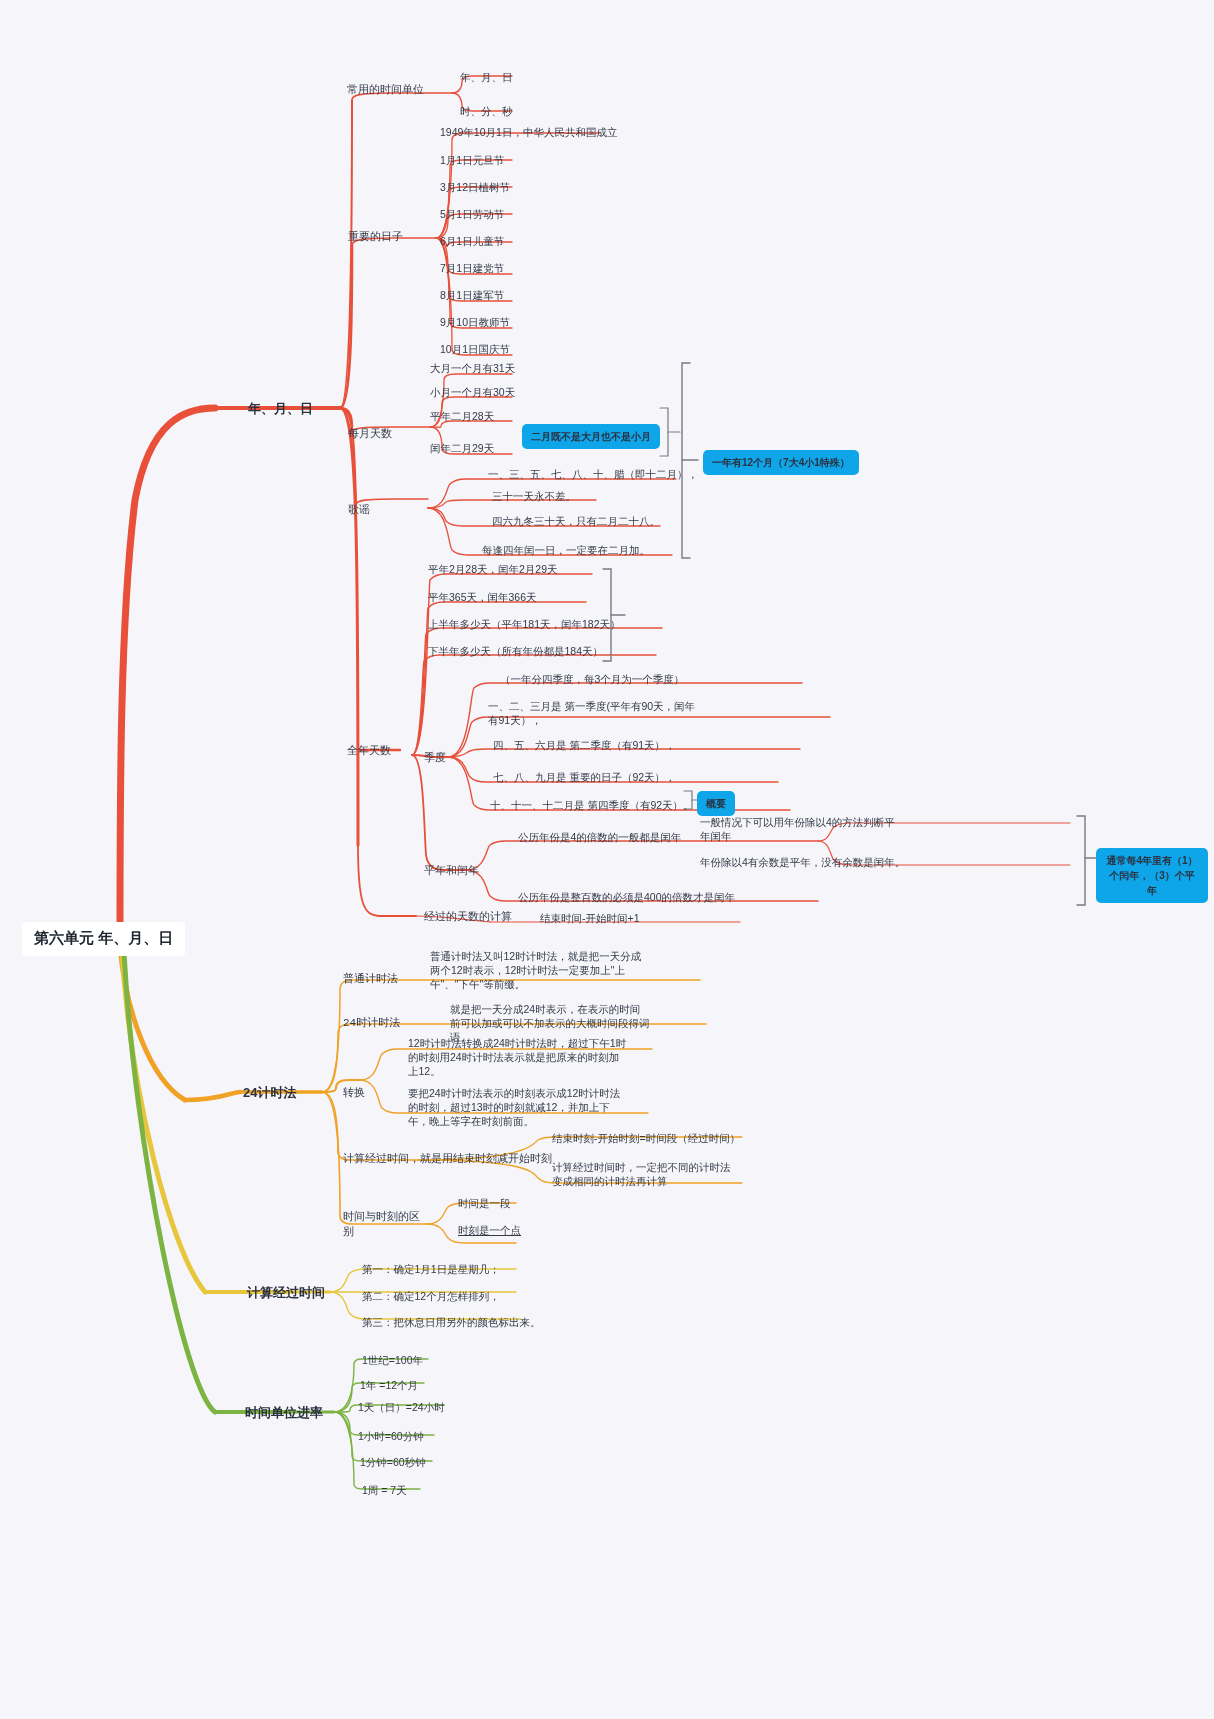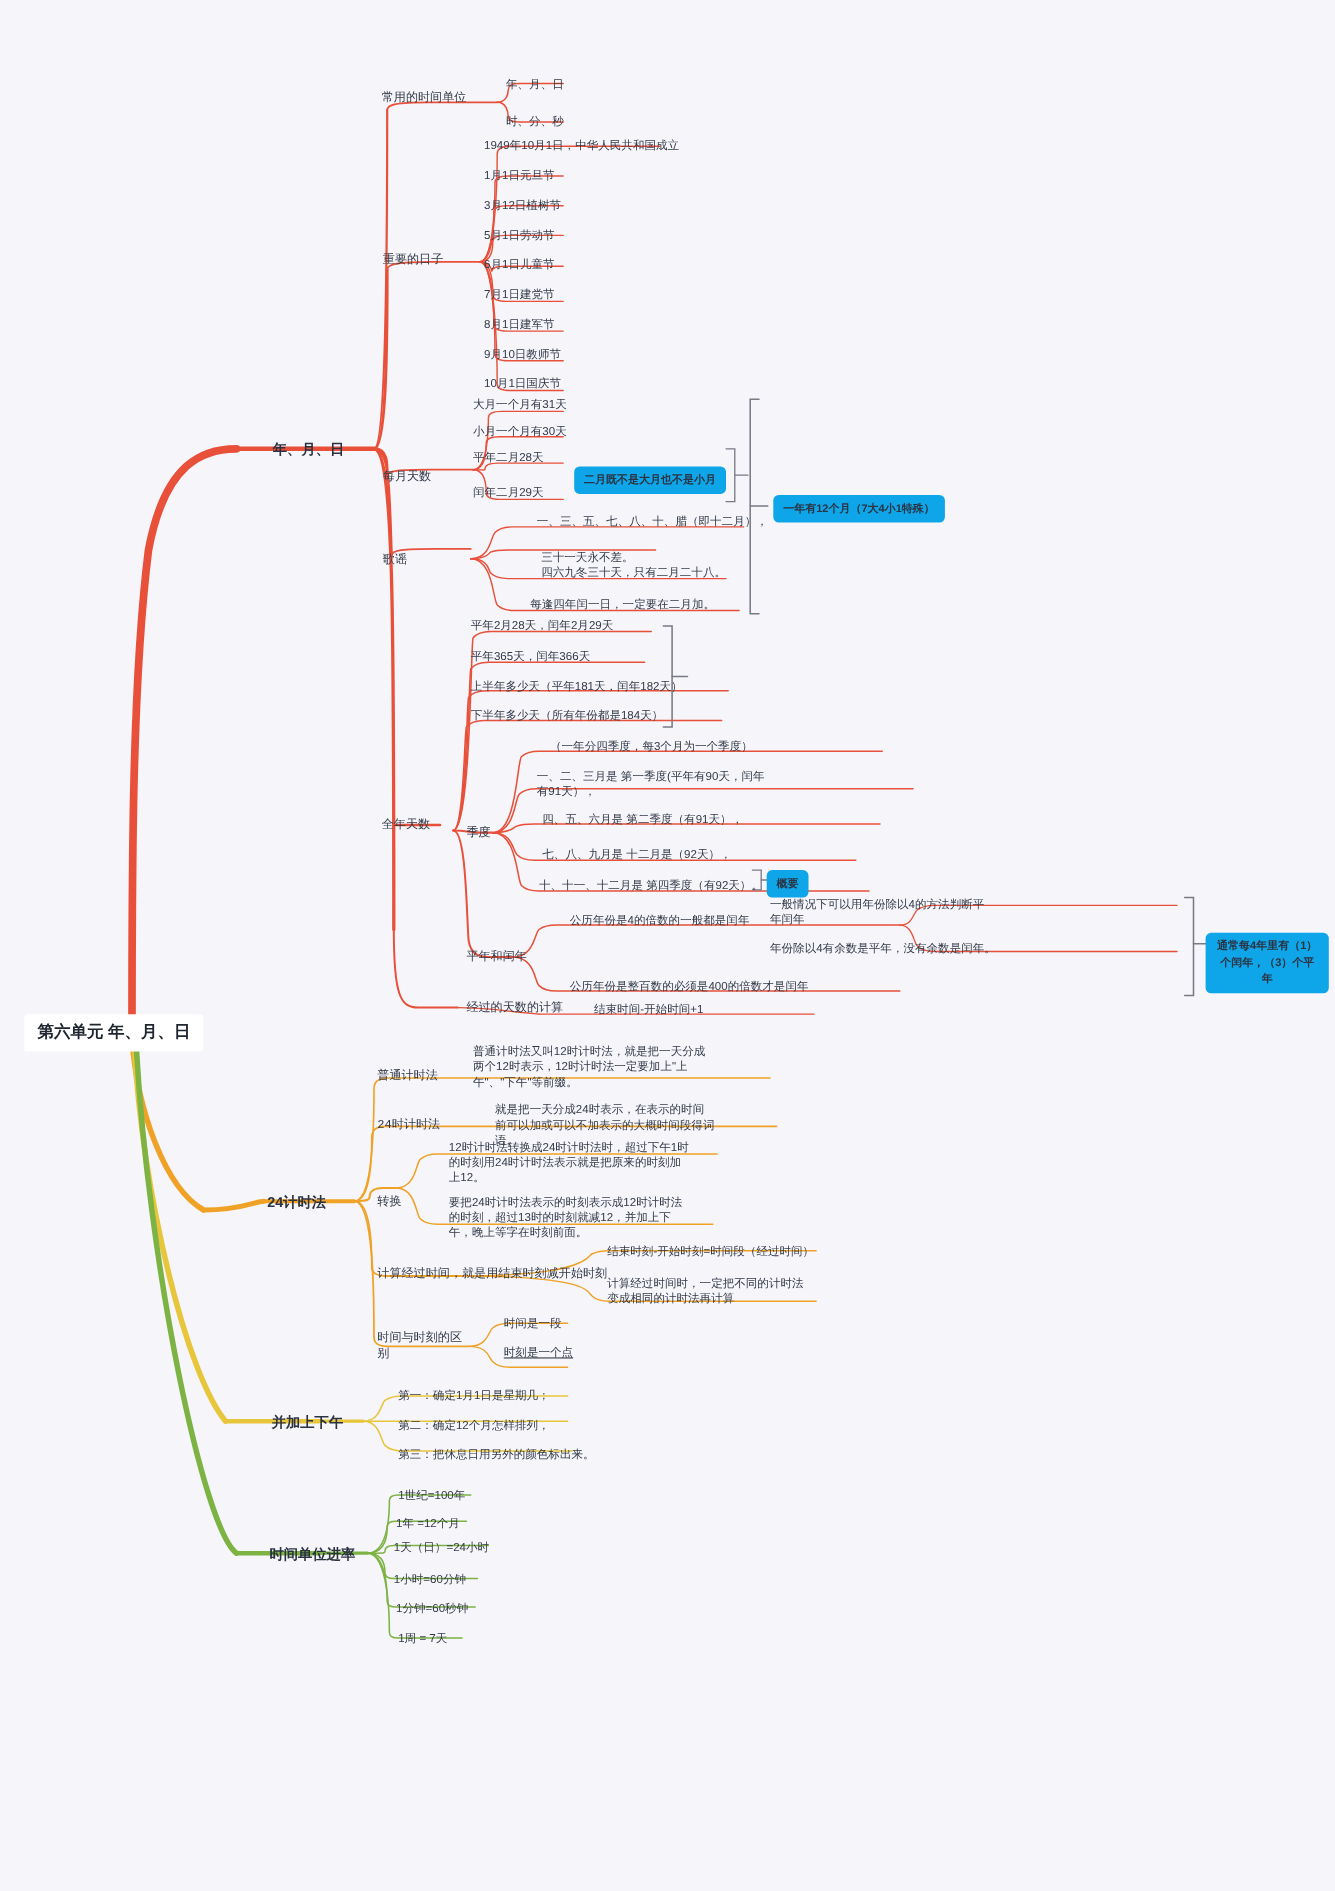--- a/index.html
+++ b/index.html
@@ -210,33 +210,33 @@
   <div class="node leaf" style="left:440px; top:288px;">8月1日建军节</div>
   <div class="node leaf" style="left:440px; top:315px;">9月10日教师节</div>
   <div class="node leaf" style="left:440px; top:342px;">10月1日国庆节</div>
 
   <div class="node leaf" style="left:430px; top:361px;">大月一个月有31天</div>
   <div class="node leaf" style="left:430px; top:385px;">小月一个月有30天</div>
   <div class="node leaf" style="left:430px; top:409px;">平年二月28天</div>
   <div class="node leaf" style="left:430px; top:441px;">闰年二月29天</div>
 
   <div class="node leaf" style="left:488px; top:467px;">一、三、五、七、八、十、腊（即十二月），</div>
-  <div class="node leaf" style="left:492px; top:489px;margin-top:11px;">三十一天永不差。</div>
+  <div class="node leaf" style="left:492px; top:489px;">三十一天永不差。</div>
   <div class="node leaf" style="left:492px; top:514px;">四六九冬三十天，只有二月二十八。</div>
   <div class="node leaf" style="left:482px; top:543px;">每逢四年闰一日，一定要在二月加。</div>
 
   <div class="node leaf" style="left:428px; top:562px;">平年2月28天，闰年2月29天</div>
   <div class="node leaf" style="left:428px; top:590px;">平年365天，闰年366天</div>
   <div class="node leaf" style="left:428px; top:617px;">上半年多少天（平年181天，闰年182天）</div>
   <div class="node leaf" style="left:428px; top:644px;">下半年多少天（所有年份都是184天）</div>
 
   <div class="node leaf" style="left:500px; top:672px;">（一年分四季度，每3个月为一个季度）</div>
   <div class="node leaf" style="left:488px; top:699px; width:212px;">一、二、三月是 第一季度(平年有90天，闰年有91天），</div>
   <div class="node leaf" style="left:493px; top:738px;">四、五、六月是 第二季度（有91天），</div>
-  <div class="node leaf" style="left:493px; top:770px;">七、八、九月是 十二月是（92天），</div>
+  <div class="node leaf" style="left:493px; top:770px;">七、八、九月是 重要的日子（92天），</div>
   <div class="node leaf" style="left:490px; top:798px;">十、十一、十二月是 第四季度（有92天）。</div>
 
   <div class="node leaf" style="left:518px; top:830px;">公历年份是4的倍数的一般都是闰年</div>
   <div class="node leaf" style="left:518px; top:890px;">公历年份是整百数的必须是400的倍数才是闰年</div>
   <div class="node leaf" style="left:700px; top:815px; width:200px;">一般情况下可以用年份除以4的方法判断平年闰年</div>
   <div class="node leaf" style="left:700px; top:855px;">年份除以4有余数是平年，没有余数是闰年。</div>
 
   <div class="node leaf" style="left:540px; top:911px;">结束时间-开始时间+1</div>
 
   <div class="node branch-title" style="left:243px; top:1084px;">24计时法</div>
@@ -248,21 +248,21 @@
 
   <div class="node leaf" style="left:430px; top:949px; width:212px;">普通计时法又叫12时计时法，就是把一天分成两个12时表示，12时计时法一定要加上"上午"、"下午"等前缀。</div>
   <div class="node leaf" style="left:450px; top:1002px; width:200px;">就是把一天分成24时表示，在表示的时间前可以加或可以不加表示的大概时间段得词语。</div>
   <div class="node leaf" style="left:408px; top:1036px; width:220px;">12时计时法转换成24时计时法时，超过下午1时的时刻用24时计时法表示就是把原来的时刻加上12。</div>
   <div class="node leaf" style="left:408px; top:1086px; width:220px;">要把24时计时法表示的时刻表示成12时计时法的时刻，超过13时的时刻就减12，并加上下午，晚上等字在时刻前面。</div>
   <div class="node leaf" style="left:552px; top:1131px;">结束时刻-开始时刻=时间段（经过时间）</div>
   <div class="node leaf" style="left:552px; top:1160px; width:188px;">计算经过时间时，一定把不同的计时法变成相同的计时法再计算</div>
   <div class="node leaf" style="left:458px; top:1196px;">时间是一段</div>
   <div class="node leaf" style="left:458px; top:1223px;text-decoration:underline;">时刻是一个点</div>
 
-  <div class="node branch-title" style="left:247px; top:1284px;">并加上下午</div>
+  <div class="node branch-title" style="left:247px; top:1284px;">计算经过时间</div>
   <div class="node leaf" style="left:362px; top:1262px;">第一：确定1月1日是星期几；</div>
   <div class="node leaf" style="left:362px; top:1289px;">第二：确定12个月怎样排列，</div>
   <div class="node leaf" style="left:362px; top:1315px;">第三：把休息日用另外的颜色标出来。</div>
 
   <div class="node branch-title" style="left:245px; top:1404px;">时间单位进率</div>
   <div class="node leaf" style="left:362px; top:1353px;">1世纪=100年</div>
   <div class="node leaf" style="left:360px; top:1378px;">1年 =12个月</div>
   <div class="node leaf" style="left:358px; top:1400px;">1天（日）=24小时</div>
   <div class="node leaf" style="left:358px; top:1429px;">1小时=60分钟</div>
   <div class="node leaf" style="left:360px; top:1455px;">1分钟=60秒钟</div>

